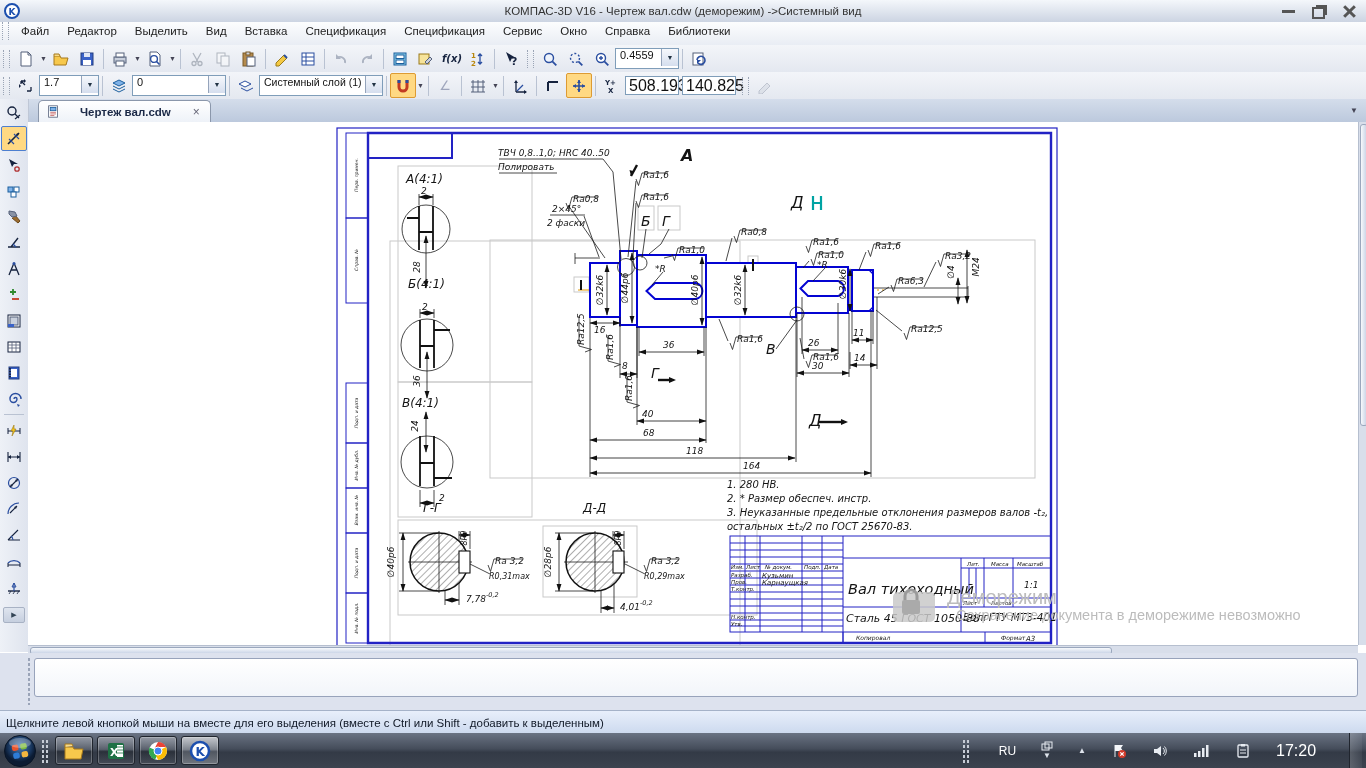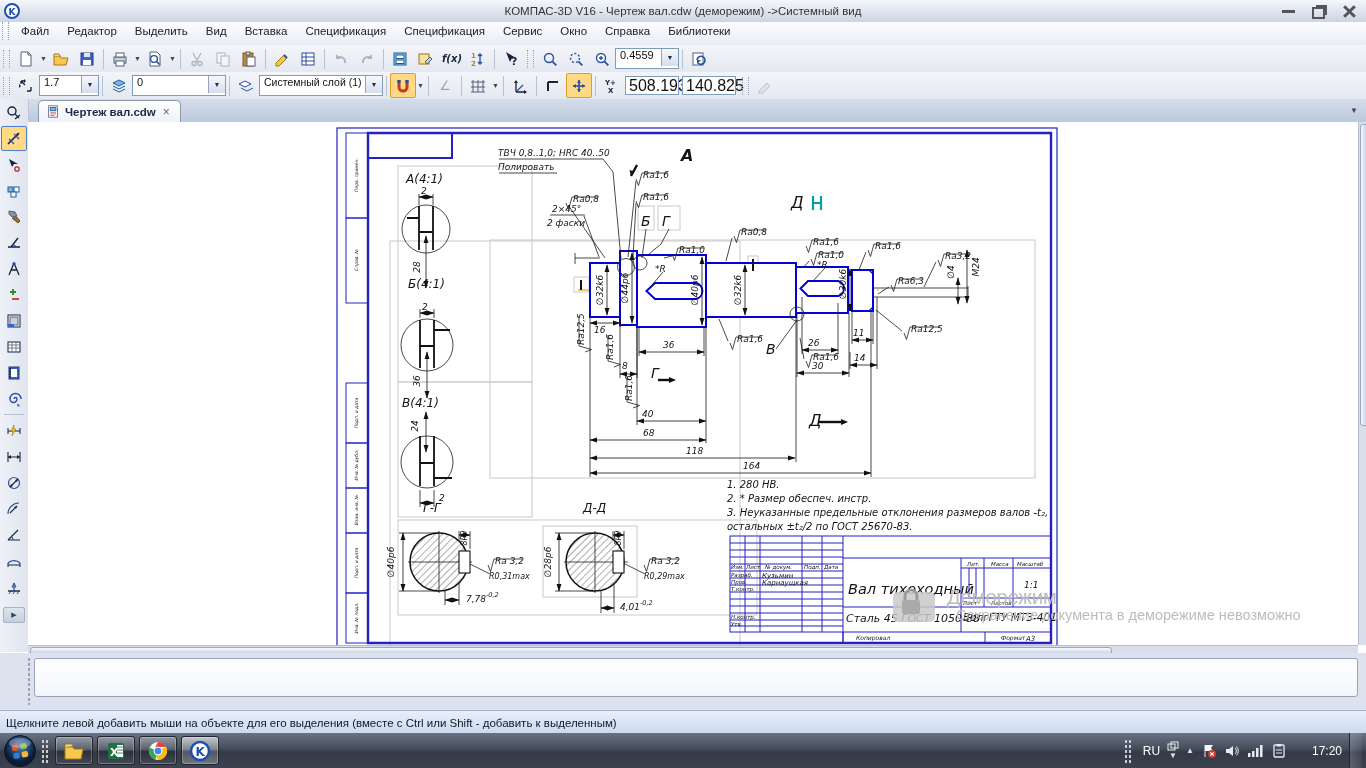--- a/index.html
+++ b/index.html
@@ -35,21 +35,21 @@
   .da{font-size:7px;color:#445;width:9px;text-align:center}
   .combo{height:19px;background:#fff;border:1px solid #7f9db9;display:flex;align-items:flex-start;font-size:11px;color:#111}
   .combo .val{padding:0 4px;flex:1;white-space:nowrap;overflow:hidden}
   .combo .drop{width:16px;height:17px;background:linear-gradient(#f6f8fc,#d5deee);border-left:1px solid #95a4bb;
     display:flex;align-items:center;justify-content:center;font-size:7px;color:#234}
   .nfield{width:49px;height:17px;background:#fff;border:1px solid #7f9db9;font-size:16px;color:#111;
     display:flex;align-items:center;padding-left:3px;margin-right:3px}
   .i16{width:16px;height:16px;display:block}
   
   .tabbar{left:28px;top:99px;width:1338px;height:23px;background:linear-gradient(#d4ddeb,#bcc9dd);border-bottom:1px solid #8b97ab}
-  .tab{position:absolute;left:10px;top:1px;height:21px;padding:0 8px;display:flex;align-items:center;gap:5px;
+  .tab{position:absolute;left:10px;top:1px;height:21px;padding:0 8px;display:flex;align-items:center;gap:20px;
     background:linear-gradient(#ffffff,#eef2f8);border:1px solid #8b97ab;border-bottom:none;border-radius:5px 5px 0 0;
     font-size:11.5px;font-weight:bold;color:#1b2947}
   .tabclose{color:#667;font-weight:normal;font-size:12px;padding:0 2px}
   .tabdrop{position:absolute;right:8px;top:7px;font-size:8px;color:#445}
   
   .ltb{left:0;top:99px;width:28px;height:553px;background:linear-gradient(90deg,#eef1f7,#dfe4ee);border-right:1px solid #bfc7d6}
   .ltool{width:24px;height:23px;margin:1px auto;display:flex;align-items:center;justify-content:center;border:1px solid transparent;border-radius:2px}
   .ltool.on{background:#ffd983;border-color:#4d7fd0;box-shadow:0 0 0 1px #ffd983 inset}
   .ldiv{height:1px;background:#b9c2d2;margin:3px 4px}
   .lmore{width:20px;height:14px;margin:8px auto 0;background:linear-gradient(#dfe5ef,#c6cfdf);border:1px solid #a8b2c4;
@@ -69,23 +69,23 @@
   .status{left:0;top:710px;width:1366px;height:23px;background:linear-gradient(#e8effb,#ccd9ee);
     border-top:1px solid #a5b2c8;display:flex;align-items:center;font-size:11.5px;color:#101826;padding-left:6px}
   .taskbar{left:0;top:733px;width:1366px;height:35px;
     background:linear-gradient(#6a7383,#454d5b 45%,#333a46 55%,#3c434f);display:flex;align-items:center}
   .orb{width:34px;height:34px;margin-left:3px}
   .qgrip{width:8px;height:24px;margin:0 4px;background-image:radial-gradient(#c7ccd6 1px,transparent 1.2px);background-size:4px 5px}
   .task{width:36px;height:27px;margin:0 2px;border:1px solid #20252e;border-radius:3px;display:flex;align-items:center;justify-content:center;
     background:linear-gradient(rgba(255,255,255,.32),rgba(255,255,255,.10) 48%,rgba(0,0,0,.18) 52%,rgba(255,255,255,.06));box-shadow:0 0 0 1px rgba(255,255,255,.25) inset}
   .task.active{background:linear-gradient(rgba(255,255,255,.62),rgba(255,255,255,.30) 48%,rgba(255,255,255,.14) 52%,rgba(255,255,255,.28))}
   .i24{width:22px;height:22px;display:block}
-  .tray{margin-left:auto;display:flex;align-items:center;color:#fff;gap:7px;padding-right:4px}
+  .tray{margin-left:auto;display:flex;align-items:center;color:#fff;gap:25px;padding-right:4px}
   .tlang{font-size:12px;color:#fff}
-  .ttime{font-size:12px;color:#fff;width:48px;text-align:right}
+  .ttime{font-size:16px;color:#fff;width:48px;text-align:left}
   .tup{font-size:8px;color:#dfe4ec}
   .showdesk{width:12px;height:35px;border-left:1px solid #20252e;background:linear-gradient(90deg,rgba(255,255,255,.18),rgba(255,255,255,.05))}
   
   svg text{font-family:"DejaVu Sans",sans-serif;font-style:italic;fill:#141414}
   .dt{font-size:9px}.s8{font-size:8px}.s7{font-size:6.5px}.s10{font-size:10px}.s12{font-size:12px}
   .lt{font-size:14px}.lt2{font-size:16px}
   .kl{stroke:#1c1c1c;stroke-width:.8;fill:none}
   .kth{stroke:#111;stroke-width:2.4;fill:none}
   .dl{stroke:#111;stroke-width:.8;fill:none;marker-start:url(#ar);marker-end:url(#ar)}
   .bl{stroke:#0404d2;stroke-width:2;fill:#fff}
@@ -855,21 +855,21 @@
 <div class="abs vscroll">
     <div class="vthumb"></div>
   </div>
 
 <div class="abs props">
   <div class="pgrip"></div>
   <div class="propbox"></div>
 </div>
 
 <div class="abs status">
-  <span>Щелкните левой добавить мыши на объекте для его выделения (вместе с Ctrl или Shift - добавить к выделенным)</span>
+  <span>Щелкните левой кнопкой мыши на вместе для его выделения (вместе с Ctrl или Shift - добавить к выделенным)</span>
 </div>
 
 <div class="abs taskbar">
   <svg class="orb" viewBox="0 0 34 34">
     <defs>
         <radialGradient id="og" cx="50%" cy="35%">
           <stop offset="0%" stop-color="#4d7fb8"></stop>
           <stop offset="70%" stop-color="#1b3a63"></stop>
           <stop offset="100%" stop-color="#0b1b33"></stop>
         </radialGradient>

